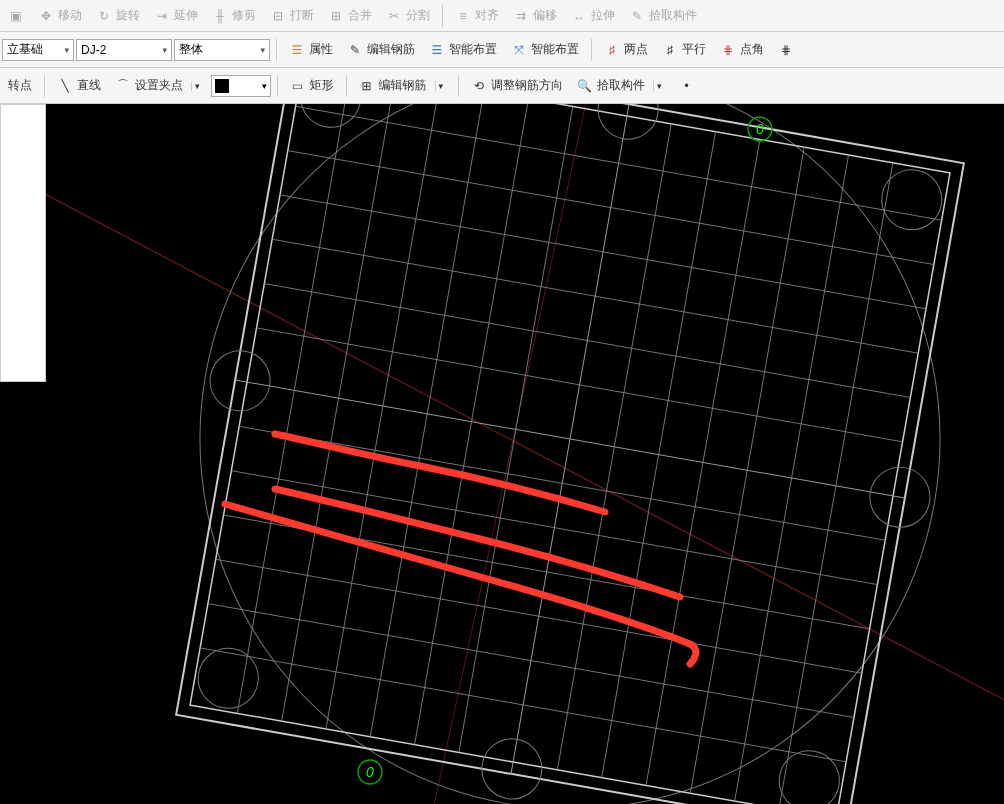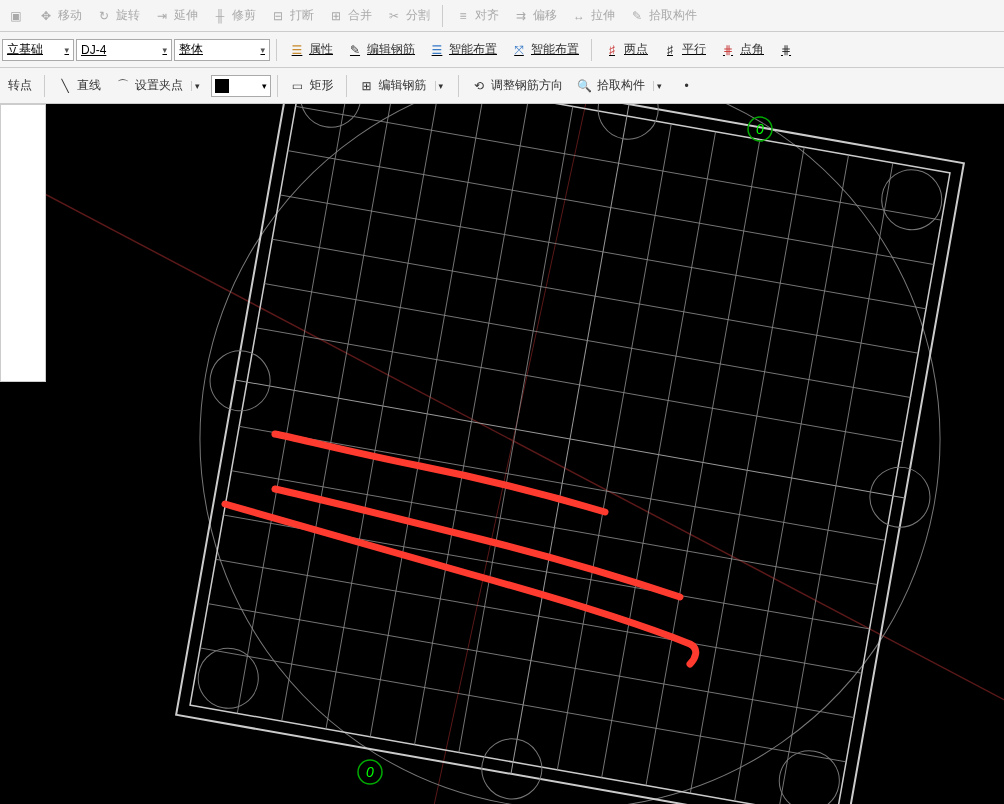--- a/index.html
+++ b/index.html
@@ -15,21 +15,21 @@
 .toolbar {
   background: #f5f5f5;
   border-bottom: 1px solid #ccc;
   display: flex;
   align-items: center;
   height: 32px;
   padding: 0 2px;
   gap: 2px;
   white-space: nowrap;
 }
-.toolbar-2 { height: 36px; text-decoration: underline; }
+.toolbar-2 { height: 36px; }
 .toolbar-3 { height: 36px; }
 .tool-btn {
   display: flex;
   align-items: center;
   gap: 4px;
   padding: 3px 6px;
   border-radius: 2px;
   cursor: pointer;
   color: #333;
 }
@@ -165,21 +165,21 @@
     <span>拾取构件</span>
   </div>
 </div>
 
 <div class="toolbar toolbar-2">
   <div class="dropdown" style="min-width:72px">
     <span>立基础</span>
     <span class="arrow">▾</span>
   </div>
   <div class="dropdown" style="min-width:96px">
-    <span>DJ-4</span>
+    <span>DJ-2</span>
     <span class="arrow">▾</span>
   </div>
   <div class="dropdown" style="min-width:96px">
     <span>整体</span>
     <span class="arrow">▾</span>
   </div>
   <div class="sep"></div>
   <div class="tool-btn">
     <span class="icon-box" style="color:#c88b2f">☰</span>
     <span>属性</span>

